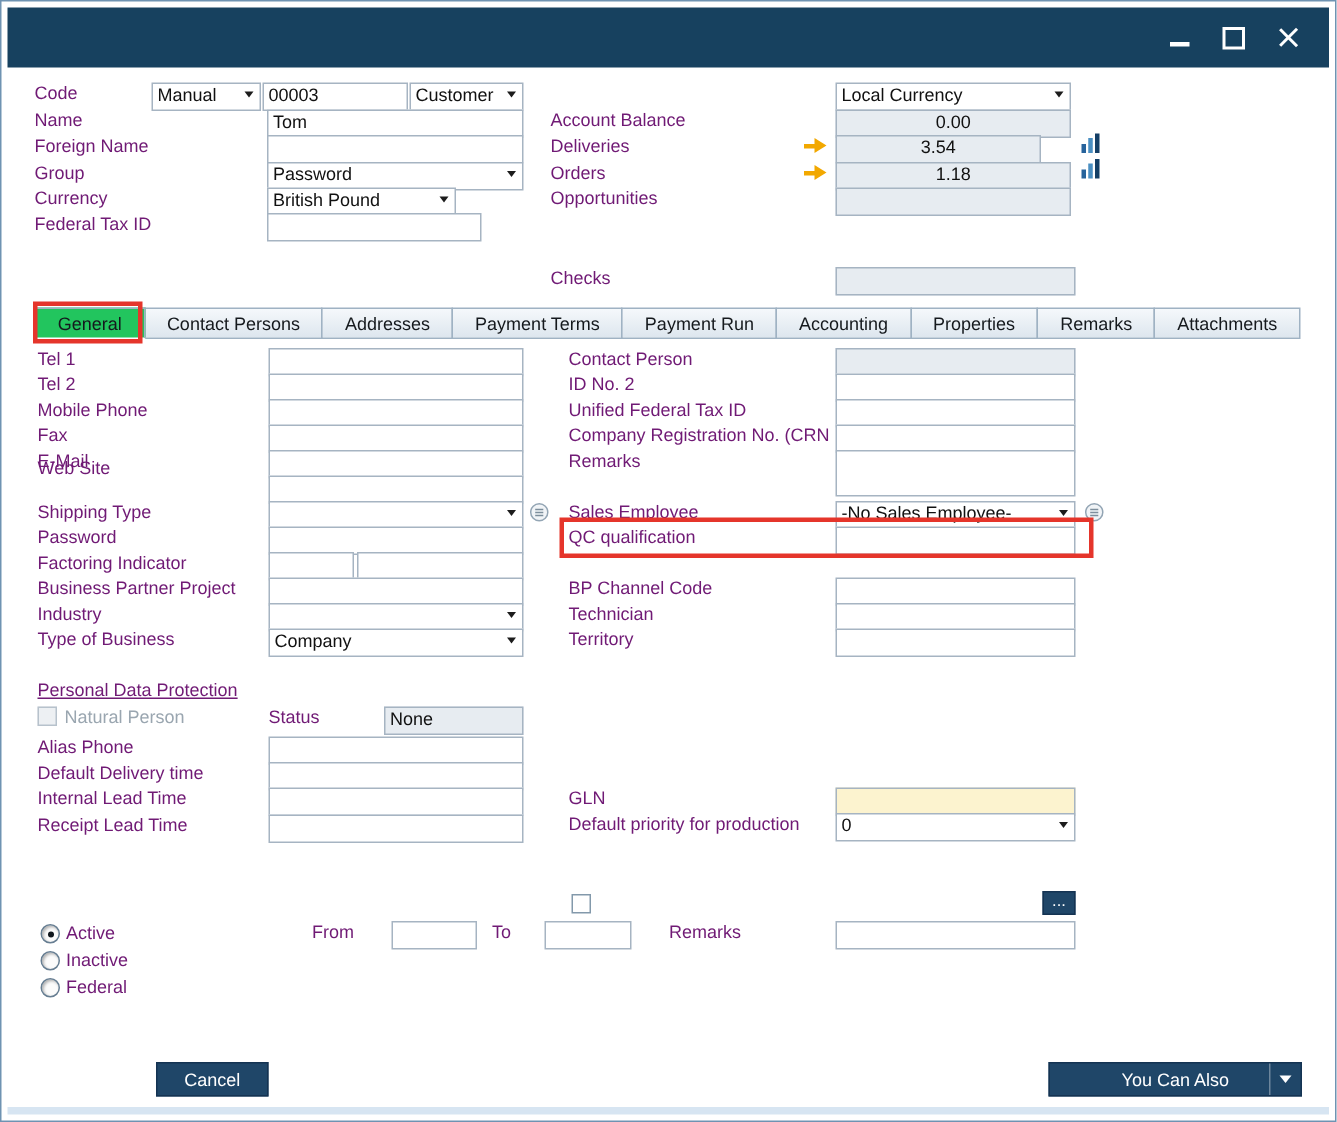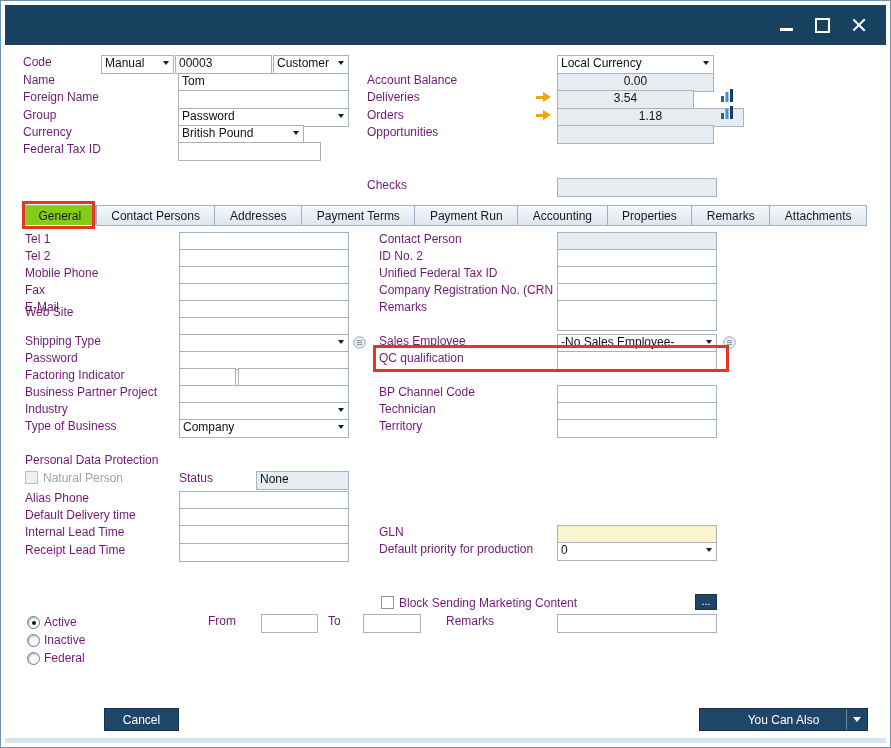--- a/index.html
+++ b/index.html
@@ -12,32 +12,32 @@
   .min-btn{width:13px;height:3px;background:#fff;margin-top:9px}
   .max-btn{width:15px;height:15px;border:2px solid #fff;background:transparent}
   .close-btn{position:relative;width:14px;height:14px}
   .close-btn::before,.close-btn::after{content:"";position:absolute;left:6px;top:-1px;width:2.4px;height:16px;background:#fff}
   .close-btn::before{transform:rotate(45deg)}
   .close-btn::after{transform:rotate(-45deg)}
   .bottom-strip{position:absolute;left:4px;right:4px;bottom:4px;height:5px;background:#d7e5f2}
 
   .lbl{position:absolute;height:15px;line-height:15px;font-size:12px;color:#701a75;white-space:nowrap}
   .lbl.dis{color:#9aa6b0}
-  .lbl.under{}
+  .lbl.under{text-decoration:underline}
   .fld{position:absolute;height:15px;border:1px solid #a6b4c2;background:#fff;font-size:12px;line-height:12px;padding:1px 3px 16px 3px;color:#111;white-space:nowrap;overflow:hidden}
   .fld.gray{background:#e7ecf1}
   .fld.num{text-align:center}
   .fld.gln{background:var(--gln-field,#fcf3cf)}
   .combo{padding-right:13px}
   .combo::after{content:"";position:absolute;right:4px;top:5px;border-left:3.5px solid transparent;border-right:3.5px solid transparent;border-top:4px solid #1c1c1c}
 
   .tabstrip{position:absolute;left:22px;top:204px;width:844px;height:21px;display:flex}
   .tab{flex:1 1 auto;display:flex;align-items:center;justify-content:center;font-size:12px;color:#15191d;background:linear-gradient(#f5f8fb,#dde6ee);border:1px solid #9fb2c3;white-space:nowrap;padding:0 10px;cursor:default}
   .tab+.tab{margin-left:-1px}
-  .tab.active{background:#84cc16;border-bottom-color:#fff;position:relative;z-index:1}
+  .tab.active{background:#22c55e;border-bottom-color:#fff;position:relative;z-index:1}
 
   .annotation{position:absolute;border:3px solid var(--annotation,#e5352b);pointer-events:none;z-index:5}
 
   .check{position:absolute;width:13px;height:13px;border:1px solid #8399ab;background:#fff}
   .check.disabled{background:#edf0f3;border-color:#b7c2cc}
   .radio{position:absolute;width:13px;height:13px;border:1px solid #677e92;border-radius:50%;background:#fbfbfb;box-shadow:inset 1px 1px 2px rgba(0,0,0,.3)}
   .radio.selected::after{content:"";position:absolute;left:3.5px;top:3.5px;width:4.5px;height:4.5px;border-radius:50%;background:#10161c}
 
   .btn{position:absolute;height:23px;background:var(--button,#1f4668);color:#fff;font-size:12px;display:flex;align-items:center;justify-content:center;border:1px solid #143352;cursor:default}
   .more-btn{position:absolute;width:22px;height:16px;background:var(--button,#1f4668);color:#fff;font-size:11px;line-height:13px;text-align:center;border:1px solid #143352}
@@ -100,21 +100,21 @@
         <rect x="5.5" y="4" width="3" height="10" fill="#4a8fc2"></rect>
         <rect x="10" y="1" width="3" height="13" fill="#143f66"></rect>
       </svg>
   </span>
 
   <span class="lbl" style="left:366px;top:107px">Orders</span>
   <span class="link-arrow" style="left:535px;top:109px">
       <span class="tail"></span>
       <span class="head"></span>
     </span>
-  <span class="fld gray num" style="left:556px;top:107px;width:187px">1.18</span>
+  <span class="fld gray num" style="left:556px;top:107px;width:157px">1.18</span>
   <span class="chart-icon" style="left:719px;top:104px">
     <svg width="15" height="15" viewBox="0 0 15 15">
         <rect x="1" y="8" width="3" height="6" fill="#27639b"></rect>
         <rect x="5.5" y="4" width="3" height="10" fill="#4a8fc2"></rect>
         <rect x="10" y="1" width="3" height="13" fill="#143f66"></rect>
       </svg>
   </span>
 
   <span class="lbl" style="left:366px;top:124px">Opportunities</span>
   <span class="fld gray" style="left:556px;top:124px;width:157px"></span>
@@ -236,21 +236,20 @@
   <span class="lbl" style="left:24px;top:542px">Receipt Lead Time</span>
   <span class="fld" style="left:178px;top:542px;width:170px"></span>
 
   <span class="lbl" style="left:378px;top:524px">GLN</span>
   <span class="fld gln" style="left:556px;top:524px;width:160px"></span>
 
   <span class="lbl" style="left:378px;top:541px">Default priority for production</span>
   <span class="fld combo" style="left:556px;top:541px;width:160px">0</span>
 
   <span class="check" style="left:380px;top:595px"></span>
-  <span class="lbl" style="left:398px;top:595px">Block Sending Marketing Content</span>
   <span class="more-btn" style="left:694px;top:593px">...</span>
 
   <span class="radio selected" style="left:26px;top:615px"></span>
   <span class="lbl" style="left:43px;top:614px">Active</span>
   <span class="radio" style="left:26px;top:633px"></span>
   <span class="lbl" style="left:43px;top:632px">Inactive</span>
   <span class="radio" style="left:26px;top:651px"></span>
   <span class="lbl" style="left:43px;top:650px">Federal</span>
 
   <span class="lbl" style="left:207px;top:613px">From</span>

